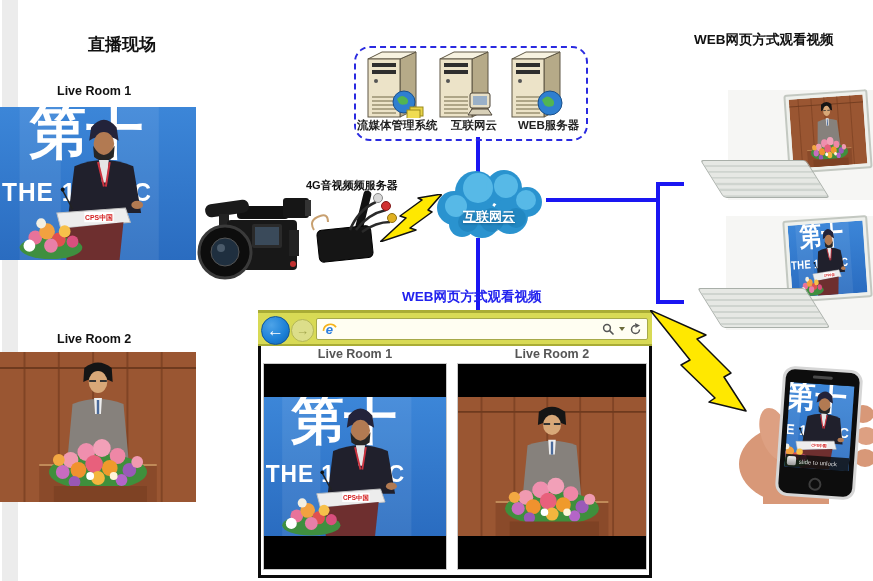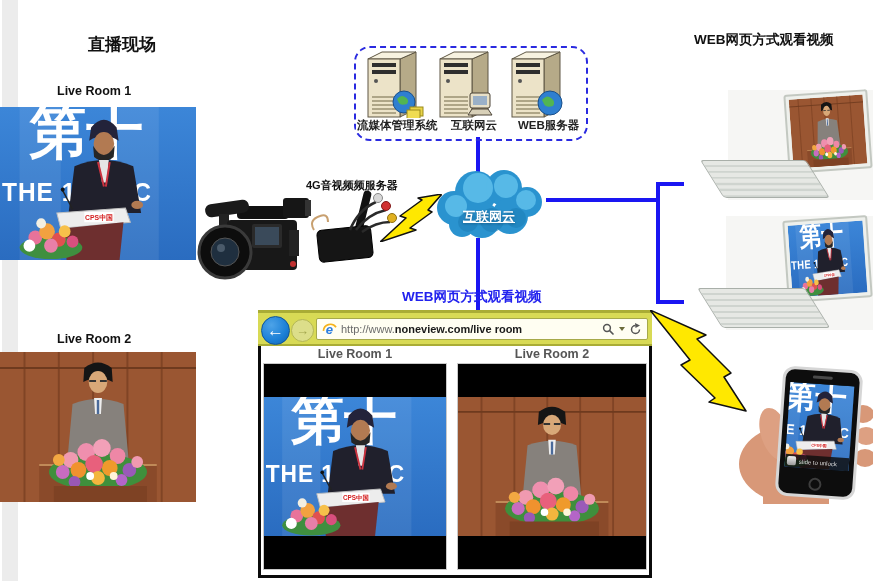--- a/index.html
+++ b/index.html
@@ -382,21 +382,20 @@
 
   <div id="browser">
     <div id="toolbar">
       <div id="btn-back" class="nav-btn">←</div>
       <div id="btn-fwd" class="nav-btn">→</div>
       <div id="addr">
         <svg width="15" height="15" viewBox="0 0 16 16">
           <text x="8" y="12.5" font-size="14" font-style="italic" font-weight="bold" fill="#2a7de0" text-anchor="middle">e</text>
           <path d="M1.5,9.5 A7.5 7.5 0 0 1 15,5.5" stroke="#f5b31a" stroke-width="1.8" fill="none"></path>
         </svg>
-        <span class="url"><span class="pre">http://www.</span><span class="main">noneview.com/live room</span></span>
         <span class="right-icons">
           <svg width="13" height="13" viewBox="0 0 13 13">
             <circle cx="5" cy="5" r="3.4" fill="none" stroke="#555" stroke-width="1.5"></circle>
             <line x1="7.6" y1="7.6" x2="11.5" y2="11.5" stroke="#555" stroke-width="1.6"></line>
           </svg>
           <span class="tri-down"></span>
           <svg width="13" height="13" viewBox="0 0 13 13">
             <path d="M10.5,6.5 A4 4 0 1 1 6.5,2.5" fill="none" stroke="#555" stroke-width="1.5"></path>
             <polygon points="6,0 11,2.5 6.5,5" fill="#555"></polygon>
           </svg>

